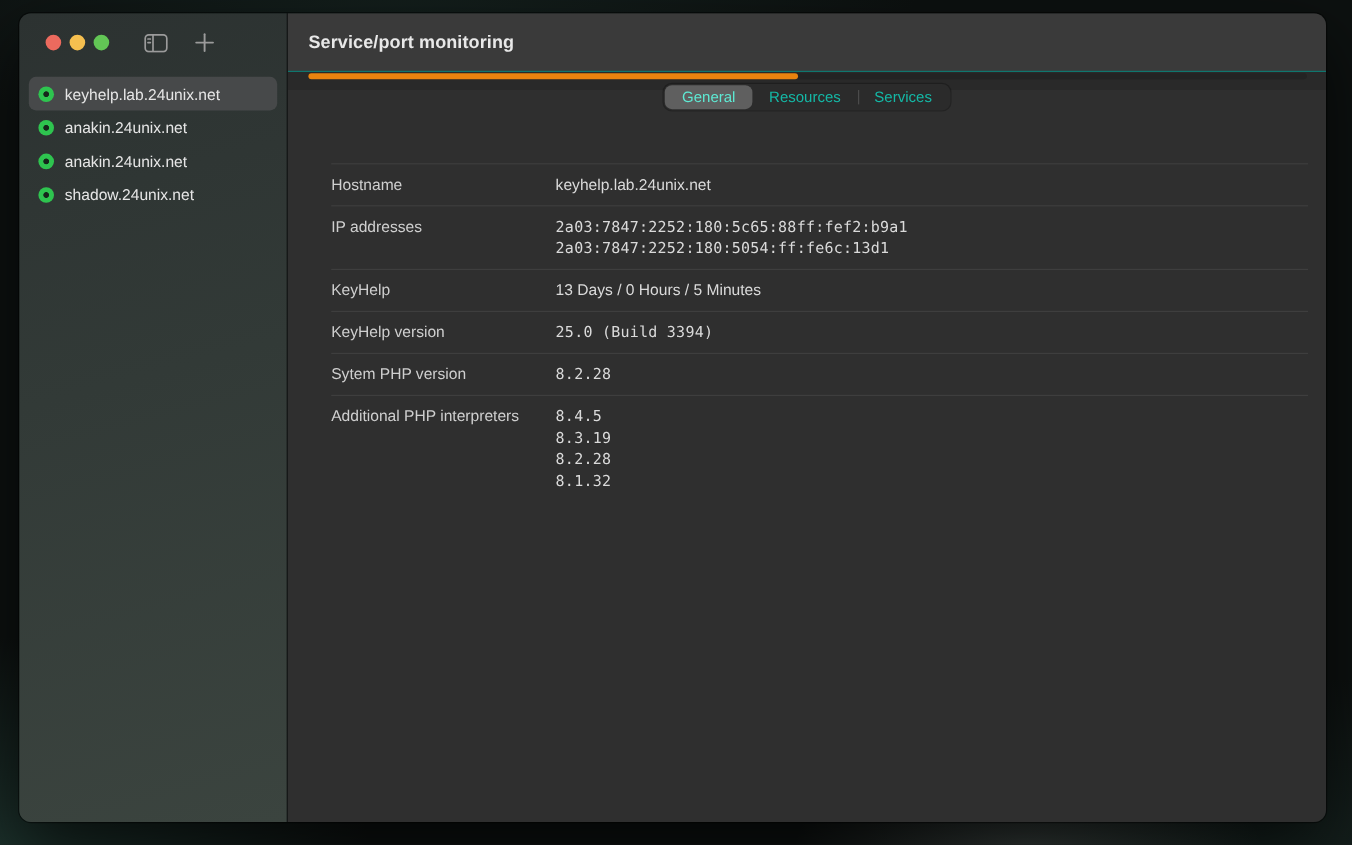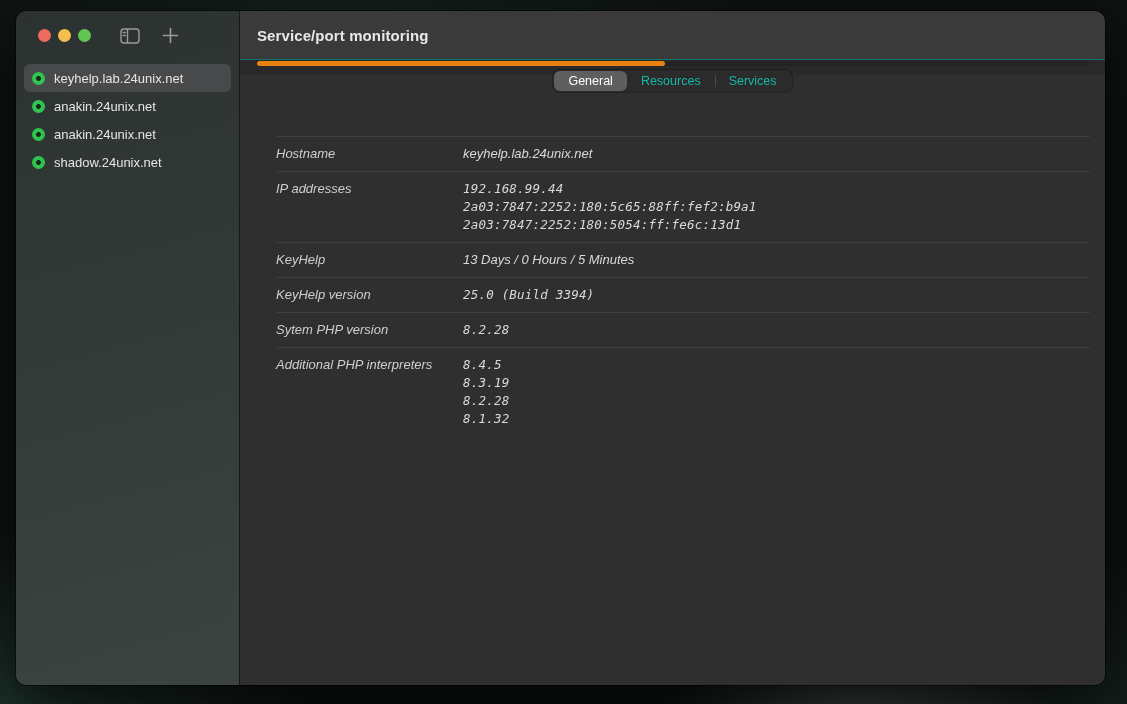--- a/index.html
+++ b/index.html
@@ -60,27 +60,27 @@
 
   .tabbar { display: flex; justify-content: center; position: relative; top: -5px; }
   .seg-control {
     display: inline-flex; align-items: stretch; background: #2b2b2b;
     border-radius: 7px; padding: 1px; box-shadow: 0 0 0 1px rgba(0,0,0,.25);
   }
   .seg {
     font-size: 12.5px; color: #14b8a6; padding: 3px 14px; border-radius: 6px;
     display: flex; align-items: center; position: relative; cursor: default;
   }
-  .seg.selected { background: #5f5f5f; color: #ffffff; }
+  .seg.selected { background: #5f5f5f; color: #5eead4; }
   .seg.divided::before {
     content: ""; position: absolute; left: 0; top: 4px; bottom: 4px;
     width: 1px; background: #4b4b4b;
   }
 
-  .details { margin: 39px 15px 0 36px; font-style: italic; }
+  .details { margin: 39px 15px 0 36px; }
   .detail-row { display: flex; border-top: 1px solid #3e3e3e; padding: 8px 0; }
   .detail-label { flex: none; width: 187px; font-size: 13px; color: #cfcfcf; line-height: 18px; }
   .detail-values { display: flex; flex-direction: column; }
   .value-line { font-size: 13px; color: #dadada; line-height: 18px; }
   .value-line.mono { font-family: "DejaVu Sans Mono", monospace; font-size: 12.5px; letter-spacing: .2px; }
 </style>
 </head>
 <body>
 
 <div class="window">
@@ -157,21 +157,20 @@
   <div class="detail-row">
     <div class="detail-label">Hostname</div>
     <div class="detail-values">
               <div class="value-line">keyhelp.lab.24unix.net</div>
             </div>
   </div>
 
   <div class="detail-row">
     <div class="detail-label">IP addresses</div>
     <div class="detail-values">
-              <div class="value-line mono">192.168.99.44</div>
               <div class="value-line mono">2a03:7847:2252:180:5c65:88ff:fef2:b9a1</div>
               <div class="value-line mono">2a03:7847:2252:180:5054:ff:fe6c:13d1</div>
             </div>
   </div>
 
 
   <div class="detail-row">
     <div class="detail-label">KeyHelp</div>
     <div class="detail-values">
               <div class="value-line">13 Days / 0 Hours / 5 Minutes</div>

